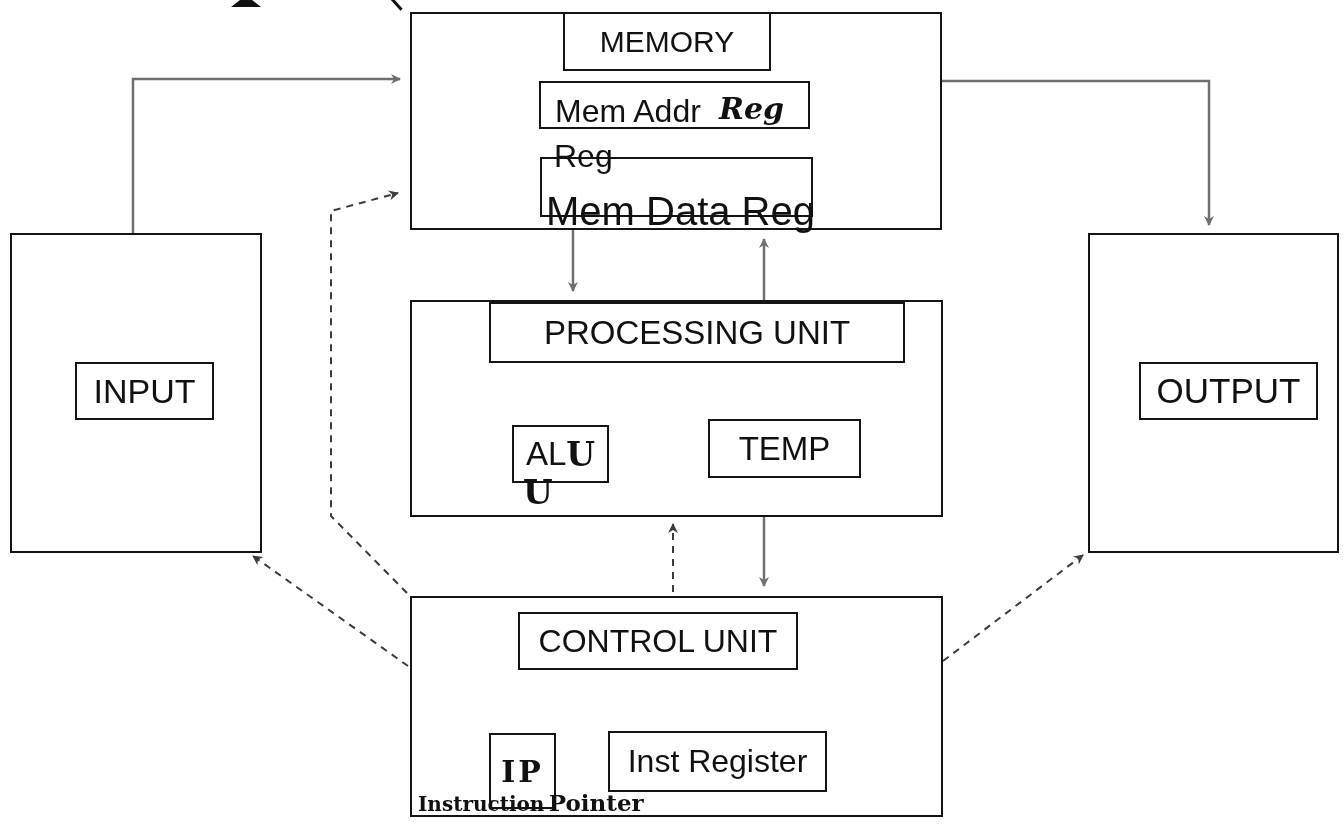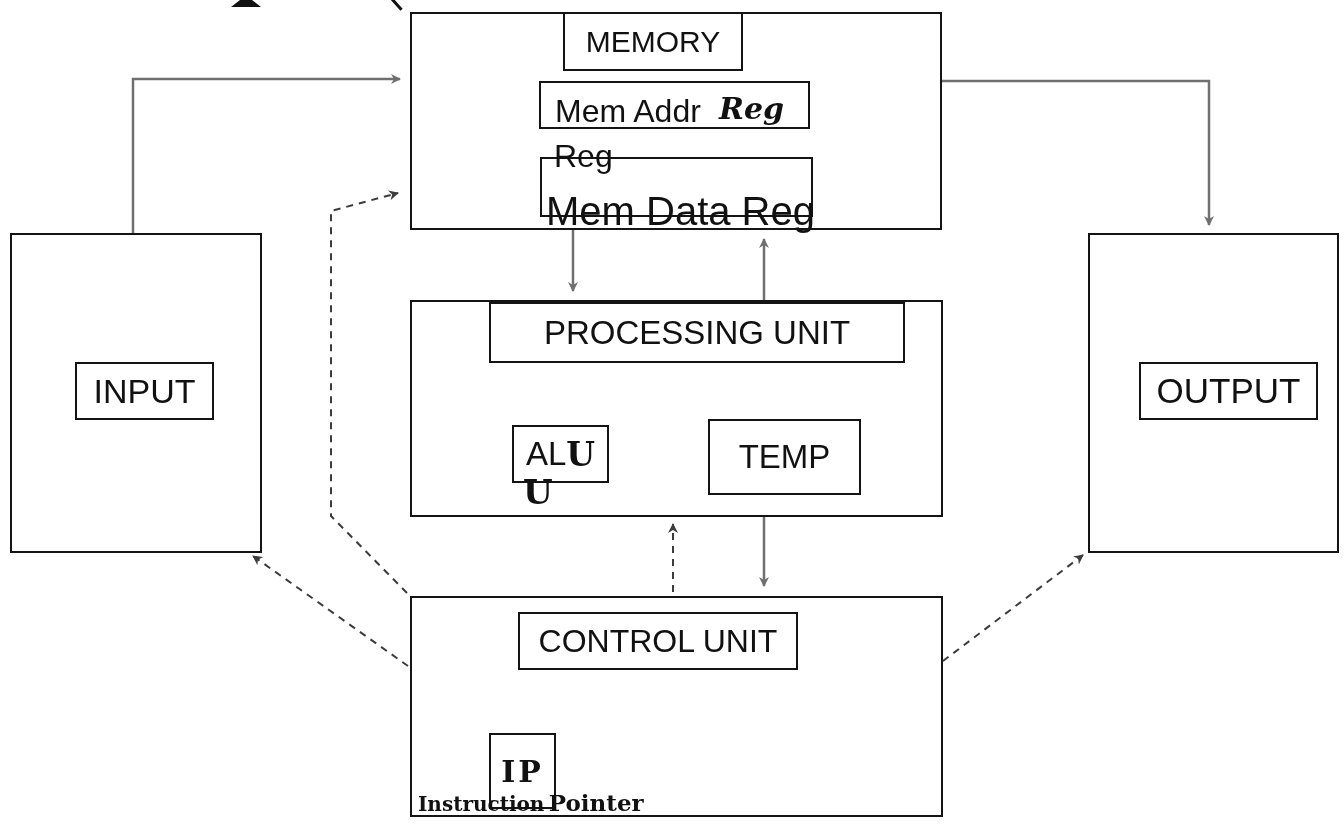--- a/index.html
+++ b/index.html
@@ -28,21 +28,21 @@
 <div class="canvas">
 
   <svg class="layer" id="shape-layer" viewBox="0 0 1344 826">
     <polygon points="488,417 628,417 600,491 515,491" fill="none" stroke="#8a8a8a" stroke-width="2"></polygon>
   </svg>
 
   <div class="frag1"></div>
   <div class="frag2"></div>
 
   <div class="box outer" style="left:410px;top:12px;width:532px;height:218px;"></div>
-  <div class="box label-box" style="left:563px;top:12px;width:180px;height:59px;">
+  <div class="box label-box" style="left:563px;top:12px;width:208px;height:59px;">
     <span class="txt" style="font-size:30px;">MEMORY</span>
   </div>
   <div class="box" style="left:539px;top:81px;width:271px;height:48px;">
     <span class="txt" style="position:absolute;left:14px;top:10px;font-size:32px;">Mem Addr</span>
     <span class="txt hand" style="position:absolute;left:178px;top:8px;font-size:30px;">Reg</span>
   </div>
   <div class="box" style="left:540px;top:157px;width:273px;height:60px;">
     <span class="txt" style="position:absolute;left:4px;top:2px;font-size:40px;margin-top:28px;">Mem Data Reg</span>
   </div>
   <div class="overlay-text txt" style="left:554px;top:138px;font-size:32px;">Reg</div>
@@ -59,34 +59,37 @@
 
   <div class="box outer" style="left:410px;top:300px;width:533px;height:217px;"></div>
   <div class="box label-box" style="left:489px;top:302px;width:416px;height:61px;">
     <span class="txt" style="font-size:33px;">PROCESSING UNIT</span>
   </div>
   <div class="box label-box" style="left:512px;top:425px;width:97px;height:58px;">
     <span class="txt" style="font-size:33px;">AL</span>
       <span class="txt hand" style="font-size:33px;font-style:normal;">U</span>
   </div>
   <div class="overlay-text txt hand" style="left:523px;top:472px;font-size:34px;font-style:normal;">U</div>
-  <div class="box label-box" style="left:708px;top:419px;width:153px;height:76px;align-items:center;">
+  <div class="box label-box" style="left:708px;top:419px;width:153px;height:59px;align-items:center;">
     <span class="txt" style="font-size:33px;">TEMP</span>
   </div>
 
   <div class="box outer" style="left:410px;top:596px;width:533px;height:221px;"></div>
   <div class="box label-box" style="left:518px;top:612px;width:280px;height:58px;">
     <span class="txt" style="font-size:32px;">CONTROL UNIT</span>
   </div>
   <div class="box label-box" style="left:489px;top:733px;width:67px;height:76px;">
     <span class="txt hand" style="font-size:30px;font-style:normal;letter-spacing:3px;">IP</span>
   </div>
   <div class="overlay-text" style="left:418px;top:789px;">
     <span class="txt hand" style="font-size:20px;font-style:normal;">Instruction</span>
     <span class="txt hand" style="font-size:23px;font-style:normal;">Pointer</span>
+  </div>
+  <div class="box label-box" style="left:608px;top:731px;width:219px;height:61px;">
+    <span class="txt" style="font-size:32px;">Inst Register</span>
   </div>
 
   <svg class="layer" id="connector-layer" viewBox="0 0 1344 826">
     <defs>
       <marker id="ah-gray" markerWidth="11" markerHeight="10" refX="9" refY="5" orient="auto" markerUnits="userSpaceOnUse">
         <path d="M0,0 L10,5 L0,10 L3,5 z" fill="#6f6f6f"></path>
       </marker>
       <marker id="ah-dark" markerWidth="11" markerHeight="10" refX="9" refY="5" orient="auto" markerUnits="userSpaceOnUse">
         <path d="M0,0 L10,5 L0,10 L3,5 z" fill="#3c3c3c"></path>
       </marker>

